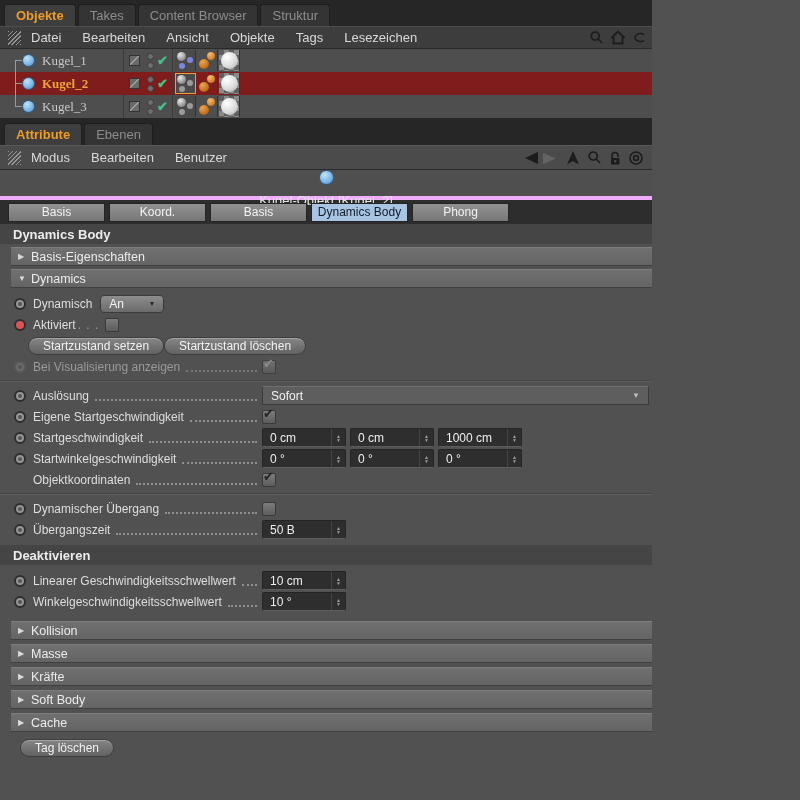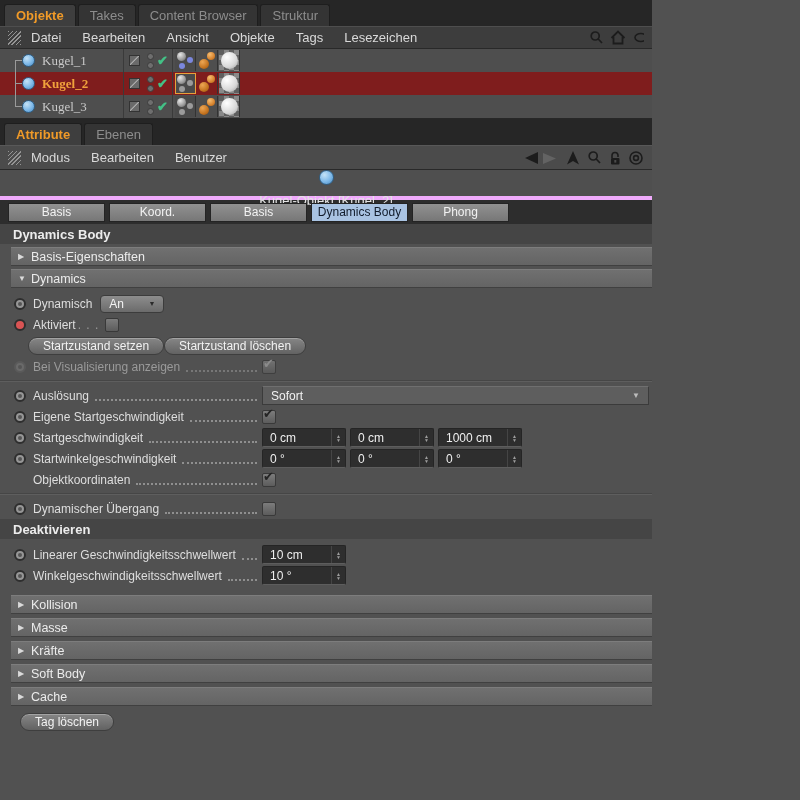--- a/index.html
+++ b/index.html
@@ -424,23 +424,37 @@
 
     <div class="row">
       <div class="labelbox">
         <span class="kf"></span>
         <span class="lbl">Dynamischer Übergang</span>
         <span class="leader"></span>
       </div>
       <span class="cb"></span>
     </div>
 
-  </div>
-
-  <div class="pagehead" style="">Deaktivieren</div>
+    <div class="row">
+      <div class="labelbox">
+        <span class="kf"></span>
+        <span class="lbl">Übergangszeit</span>
+        <span class="leader"></span>
+      </div>
+      <span class="nf">
+          <span>50 B</span>
+          <span class="spin">
+            <span>▲</span>
+            <span>▼</span>
+          </span>
+        </span>
+    </div>
+  </div>
+
+  <div class="pagehead" style="margin-top:5px">Deaktivieren</div>
 
   <div class="rows">
     <div class="row">
       <div class="labelbox">
         <span class="kf"></span>
         <span class="lbl">Linearer Geschwindigkeitsschwellwert</span>
         <span class="leader"></span>
       </div>
       <span class="nf">
           <span>10 cm</span>

